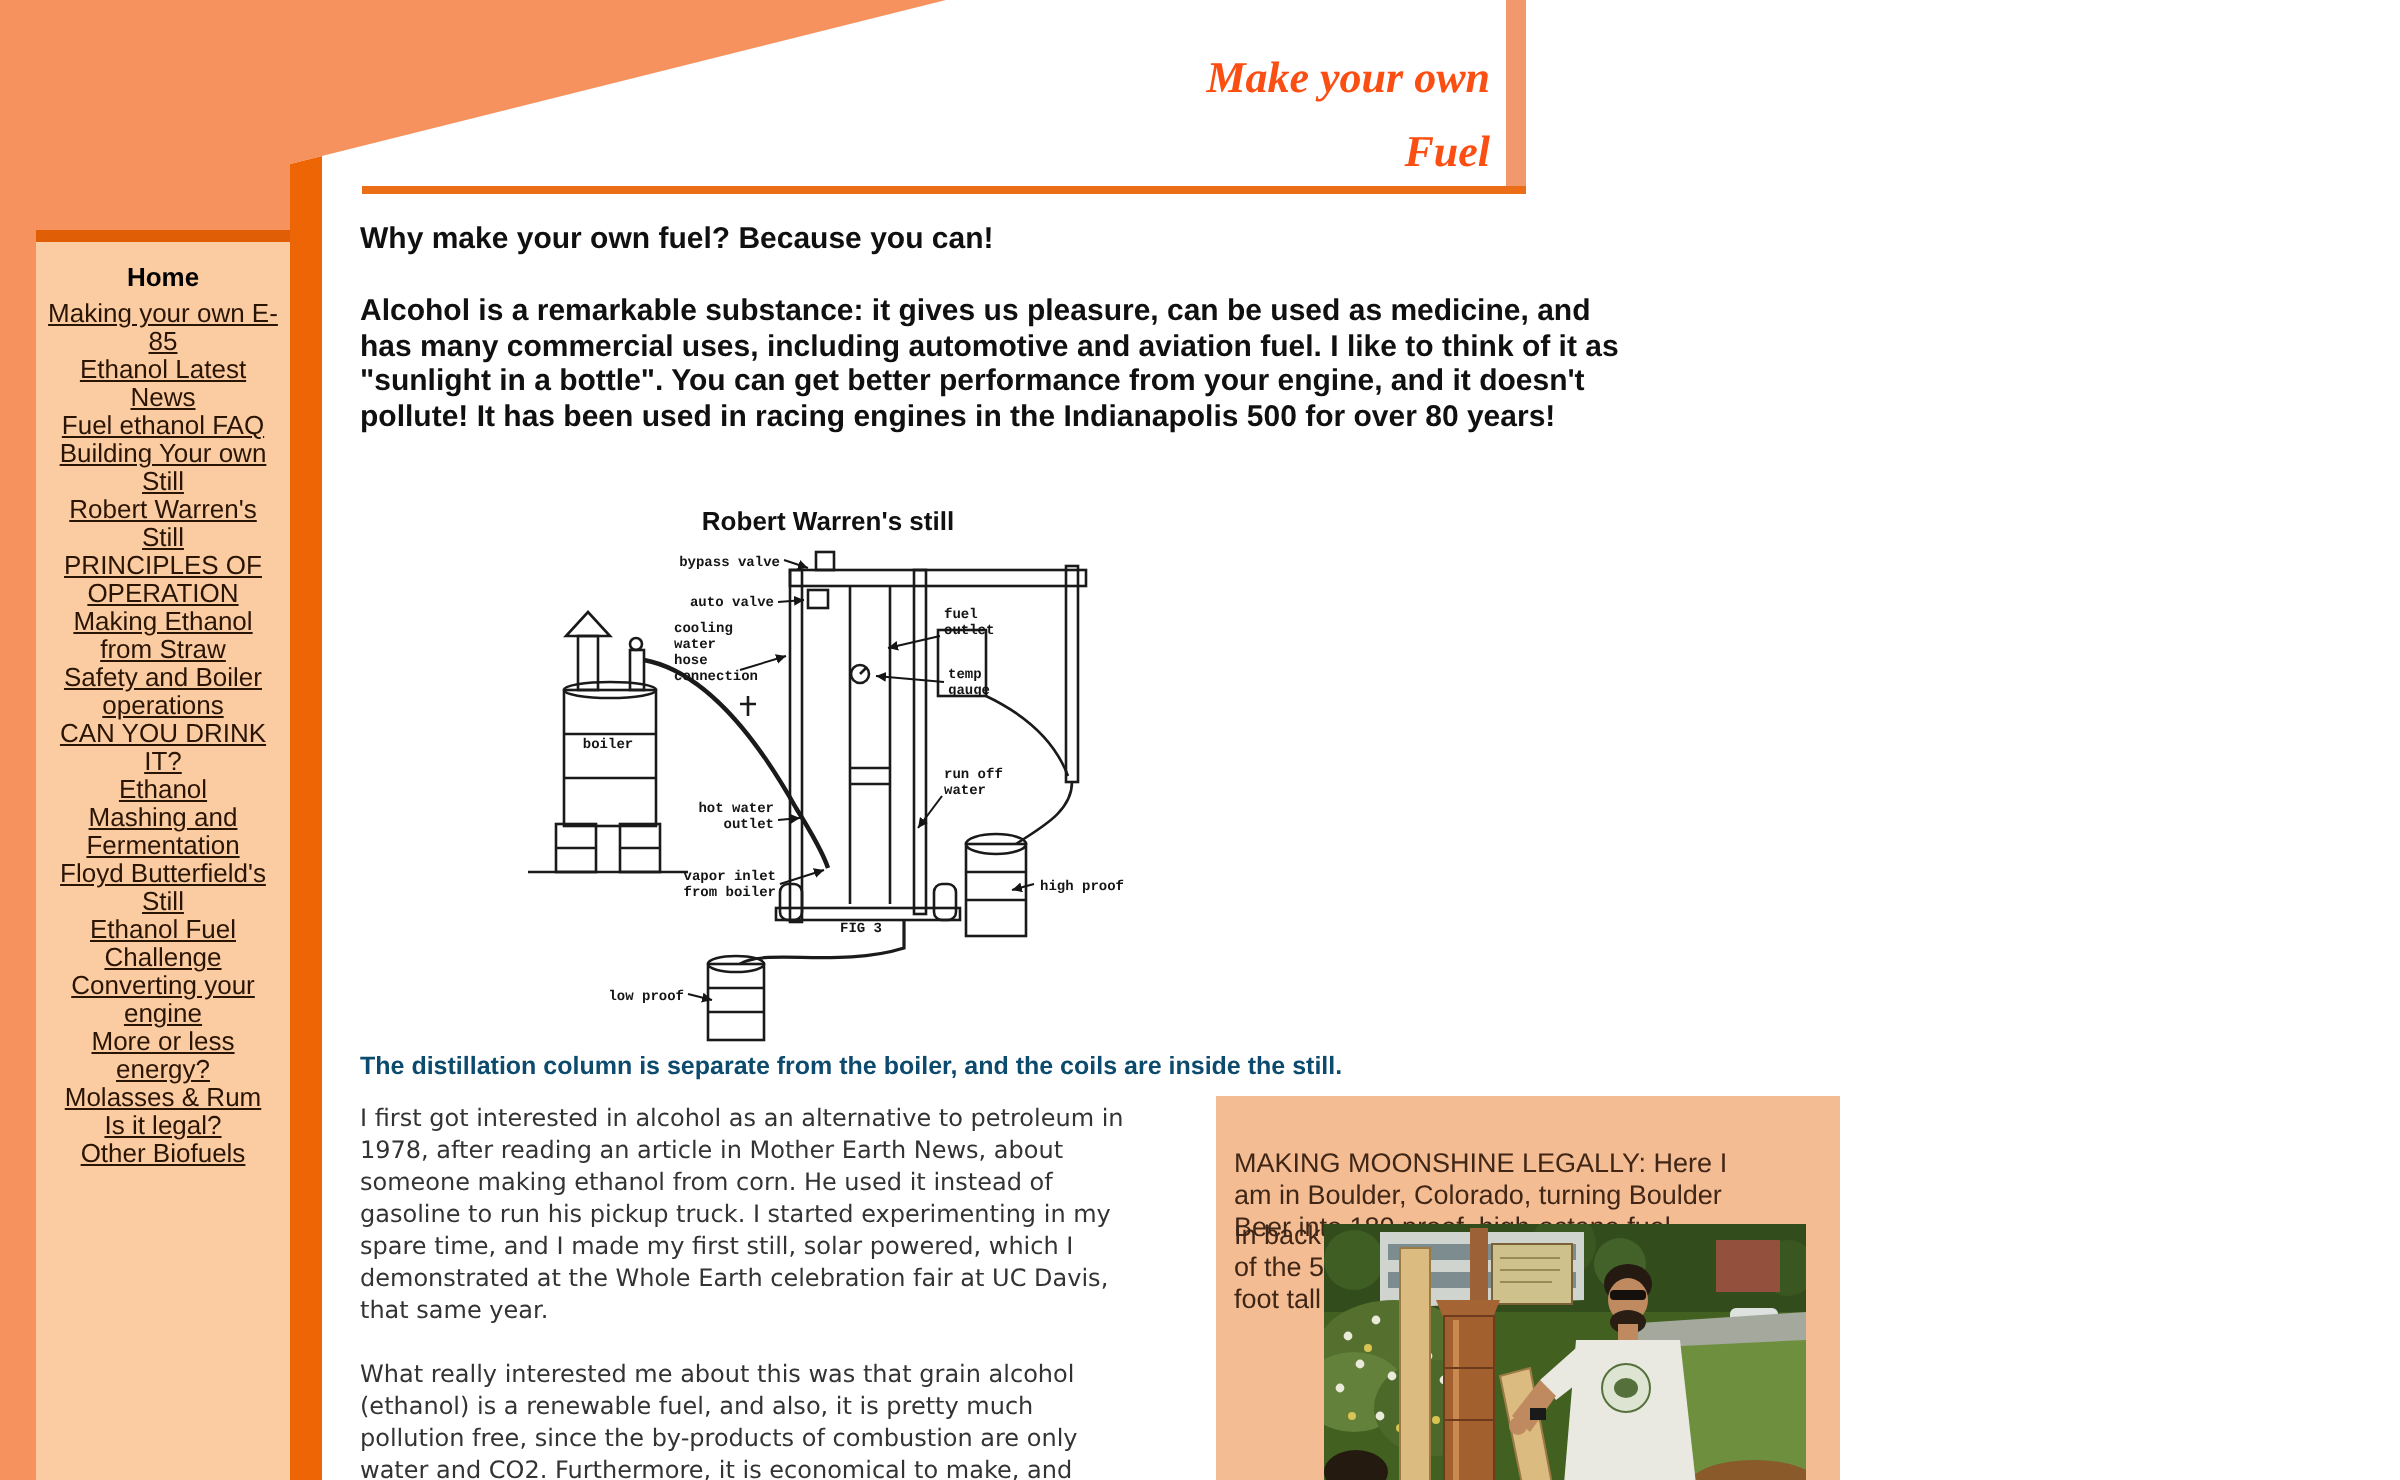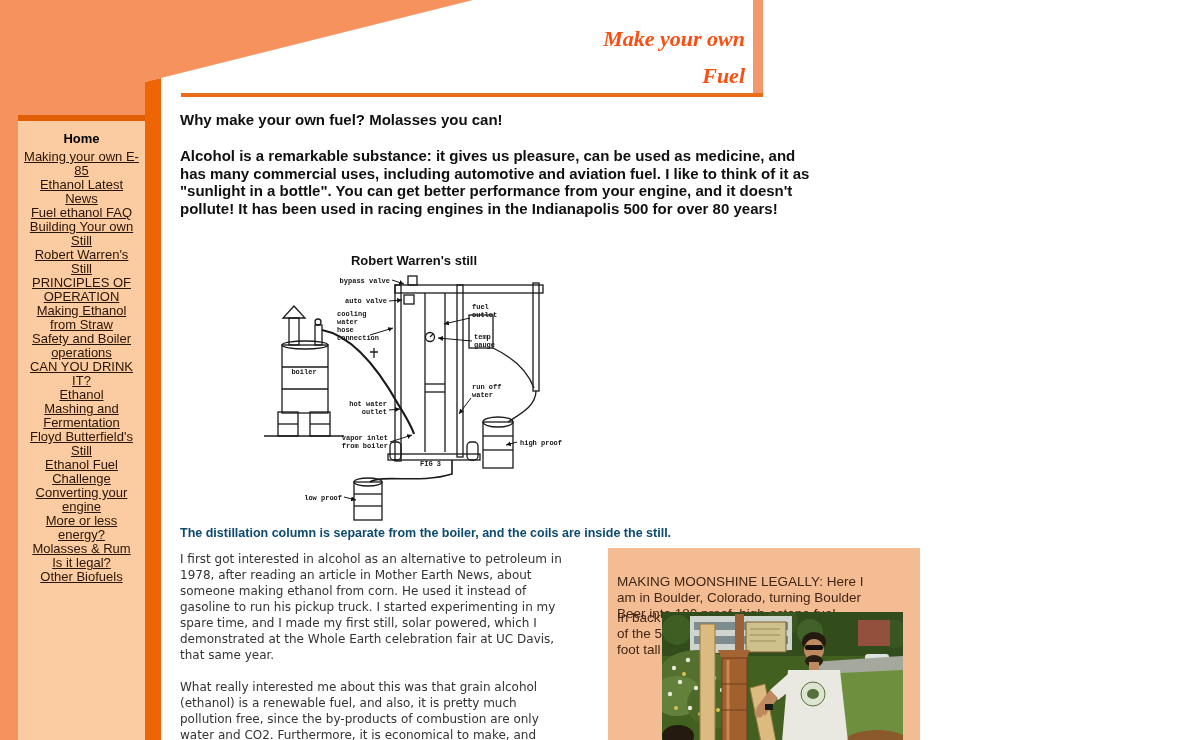--- a/index.html
+++ b/index.html
@@ -77,21 +77,21 @@
   <a class="nav-link">Floyd Butterfield's Still</a>
   <a class="nav-link">Ethanol Fuel Challenge</a>
   <a class="nav-link">Converting your engine</a>
   <a class="nav-link">More or less energy?</a>
   <a class="nav-link">Molasses &amp; Rum</a>
   <a class="nav-link">Is it legal?</a>
   <a class="nav-link">Other Biofuels</a>
 
 </div>
 
-<div class="abs page-heading">Why make your own fuel? Molasses you can!</div>
+<div class="abs page-heading">Why make your own fuel? Because you can!</div>
 <div class="abs intro">Alcohol is a remarkable substance: it gives us pleasure, can be used as medicine, and
 has many commercial uses, including automotive and aviation fuel. I like to think of it as
 "sunlight in a bottle". You can get better performance from your engine, and it doesn't
 pollute! It has been used in racing engines in the Indianapolis 500 for over 80 years!</div>
 
 <div class="abs diagram-title">Robert Warren's still</div>
 
 <div class="abs diagram-wrap">
 <svg width="304" height="258" viewBox="0 0 304 258" xmlns="http://www.w3.org/2000/svg">
   <defs>

